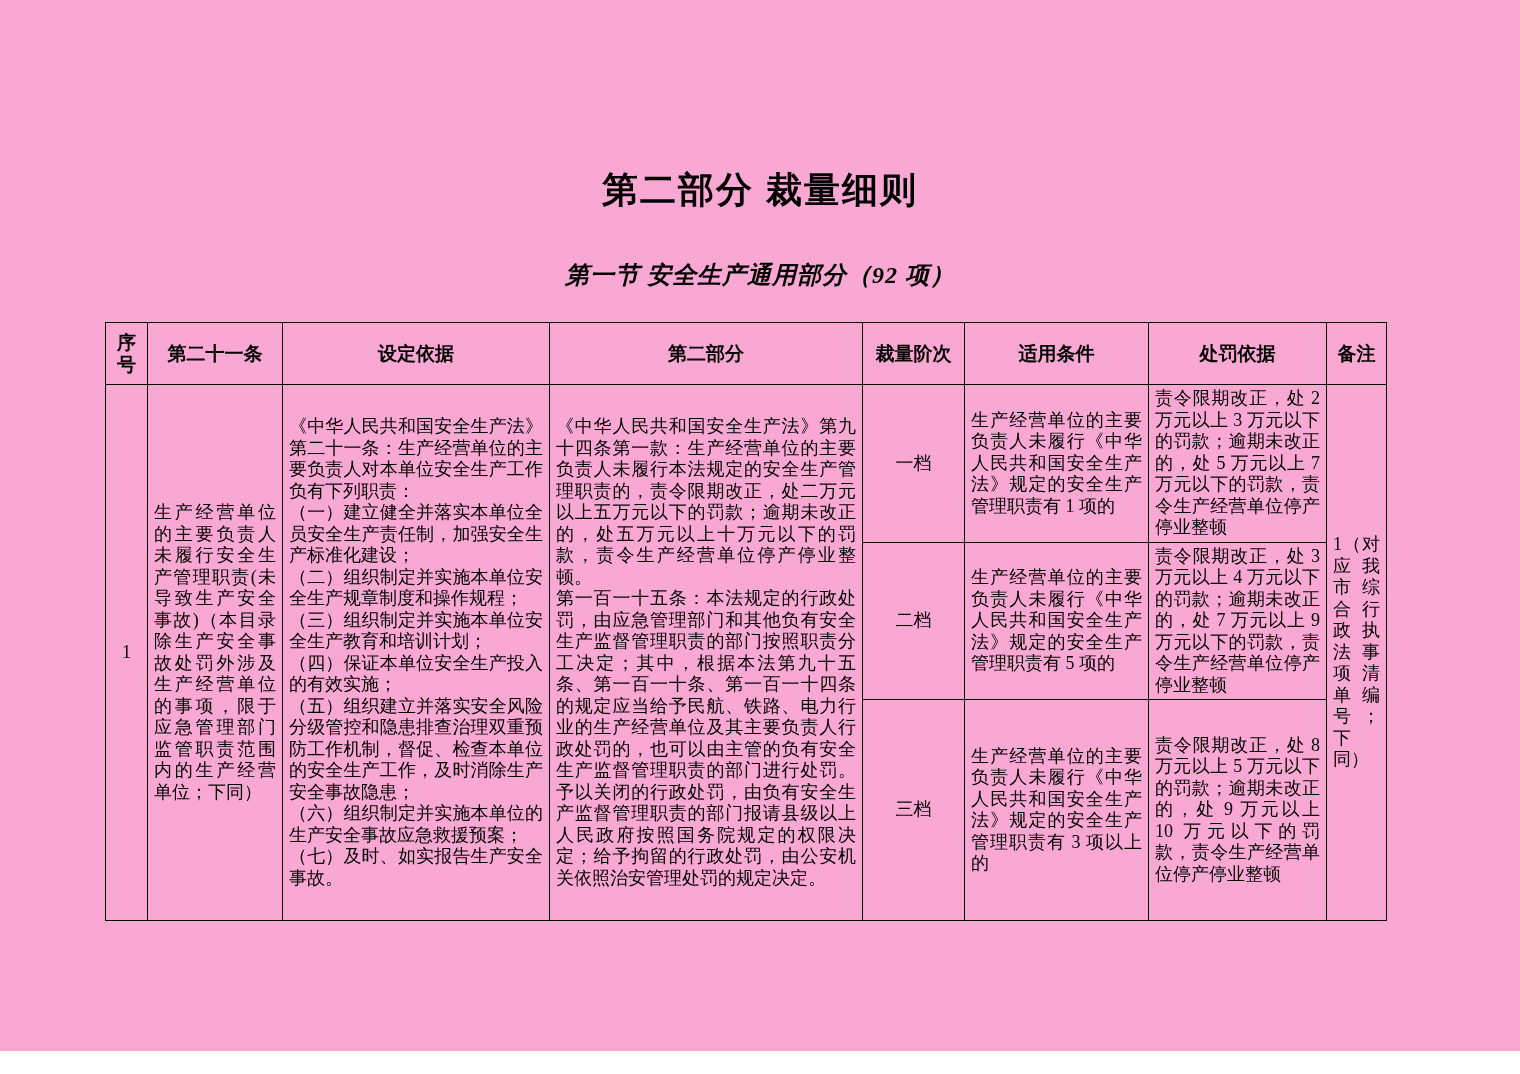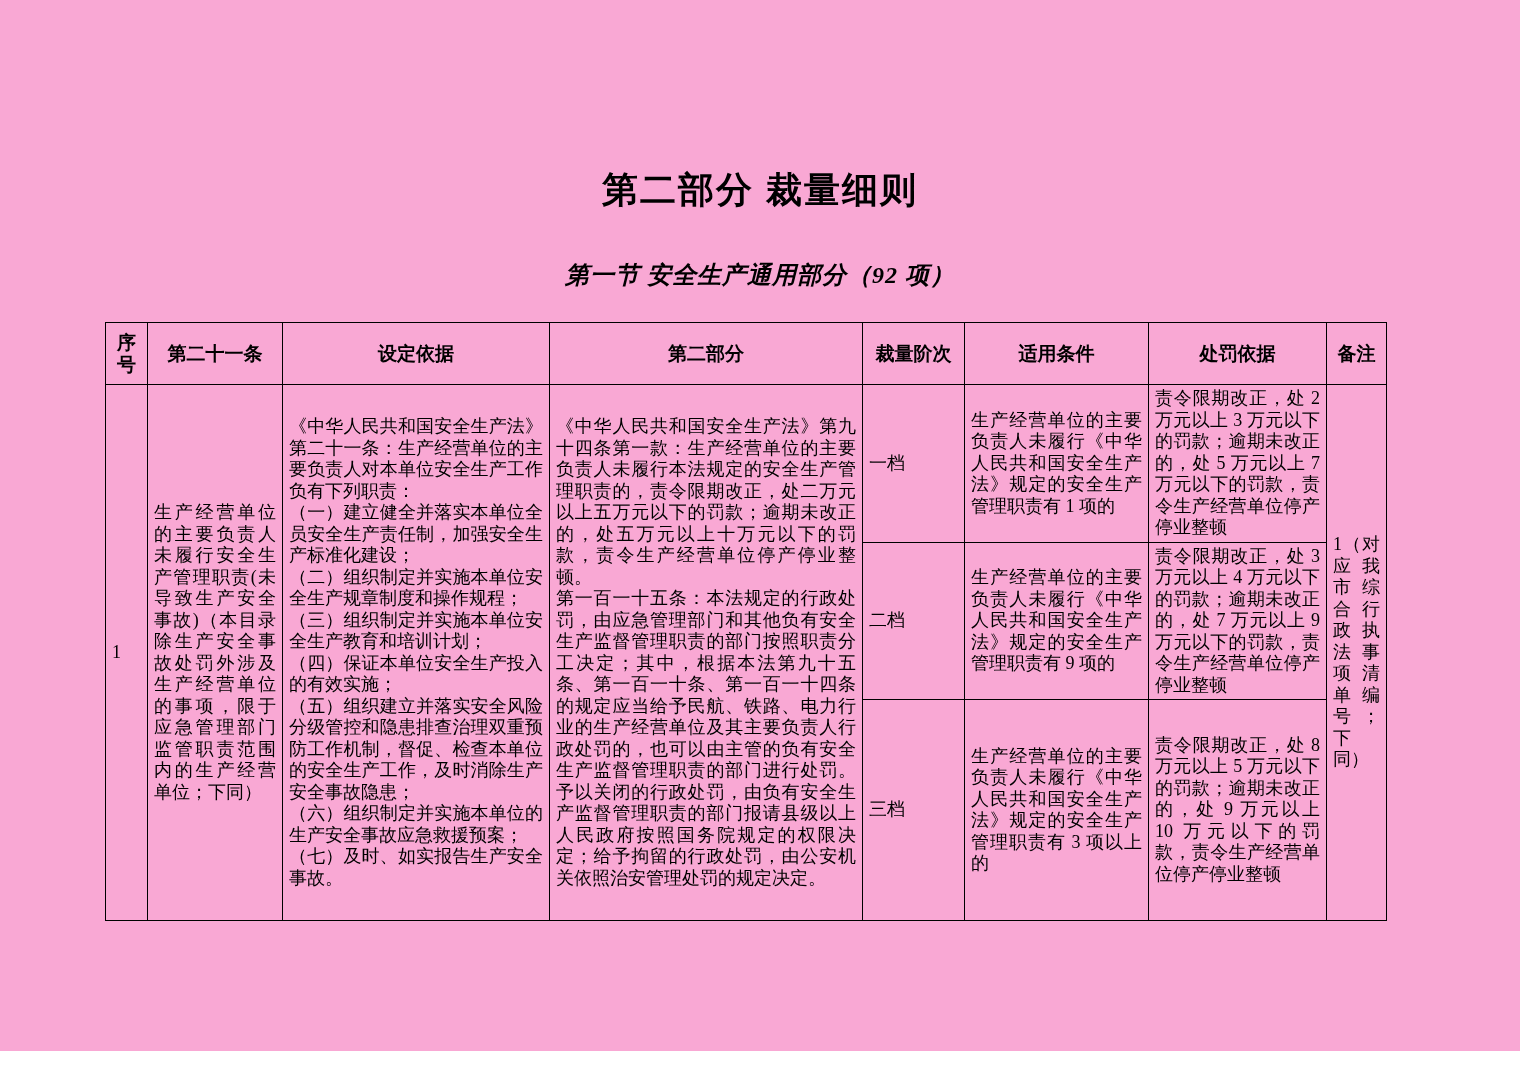--- a/index.html
+++ b/index.html
@@ -54,21 +54,21 @@
     overflow: hidden;
   }
   table.rules th {
     height: 62px;
     font-family: "Liberation Sans", "DejaVu Sans", sans-serif;
     font-weight: bold;
     font-size: 19px;
     text-align: center;
     vertical-align: middle;
   }
-  td.center { }
+  td.center { text-align: center; }
   td.just {
     text-align: justify;
     text-justify: inter-character;
   }
   td.top { vertical-align: top; }
   td.pre { white-space: pre-line; }
   tr.tier-row-1 td { height: 153px; }
   tr.tier-row-2 td { height: 149px; margin-left: 40px; }
   tr.tier-row-3 td { height: 221px; }
 </style>
@@ -118,21 +118,21 @@
 （七）及时、如实报告生产安全事故。</td>
         <td class="just top pre" rowspan="3">《中华人民共和国安全生产法》第九十四条第一款：生产经营单位的主要负责人未履行本法规定的安全生产管理职责的，责令限期改正，处二万元以上五万元以下的罚款；逾期未改正的，处五万元以上十万元以下的罚款，责令生产经营单位停产停业整顿。
 第一百一十五条：本法规定的行政处罚，由应急管理部门和其他负有安全生产监督管理职责的部门按照职责分工决定；其中，根据本法第九十五条、第一百一十条、第一百一十四条的规定应当给予民航、铁路、电力行业的生产经营单位及其主要负责人行政处罚的，也可以由主管的负有安全生产监督管理职责的部门进行处罚。予以关闭的行政处罚，由负有安全生产监督管理职责的部门报请县级以上人民政府按照国务院规定的权限决定；给予拘留的行政处罚，由公安机关依照治安管理处罚的规定决定。</td>
         <td class="center">一档</td>
         <td class="just">生产经营单位的主要负责人未履行《中华人民共和国安全生产法》规定的安全生产管理职责有 1 项的</td>
         <td class="just">责令限期改正，处 2 万元以上 3 万元以下的罚款；逾期未改正的，处 5 万元以上 7 万元以下的罚款，责令生产经营单位停产停业整顿</td>
         <td class="just" rowspan="3">1（对应我市综合行政执法事项清单编号；下同）</td>
       </tr>
       <tr class="tier-row-2">
         <td class="center">二档</td>
-        <td class="just">生产经营单位的主要负责人未履行《中华人民共和国安全生产法》规定的安全生产管理职责有 9 项的</td>
+        <td class="just">生产经营单位的主要负责人未履行《中华人民共和国安全生产法》规定的安全生产管理职责有 5 项的</td>
         <td class="just">责令限期改正，处 3 万元以上 4 万元以下的罚款；逾期未改正的，处 7 万元以上 9 万元以下的罚款，责令生产经营单位停产停业整顿</td>
       </tr>
       <tr class="tier-row-3">
         <td class="center">三档</td>
         <td class="just">生产经营单位的主要负责人未履行《中华人民共和国安全生产法》规定的安全生产管理职责有 3 项以上的</td>
         <td class="just">责令限期改正，处 8 万元以上 5 万元以下的罚款；逾期未改正的，处 9 万元以上 10 万元以下的罚款，责令生产经营单位停产停业整顿</td>
       </tr>
     </tbody>
   </table>
 

